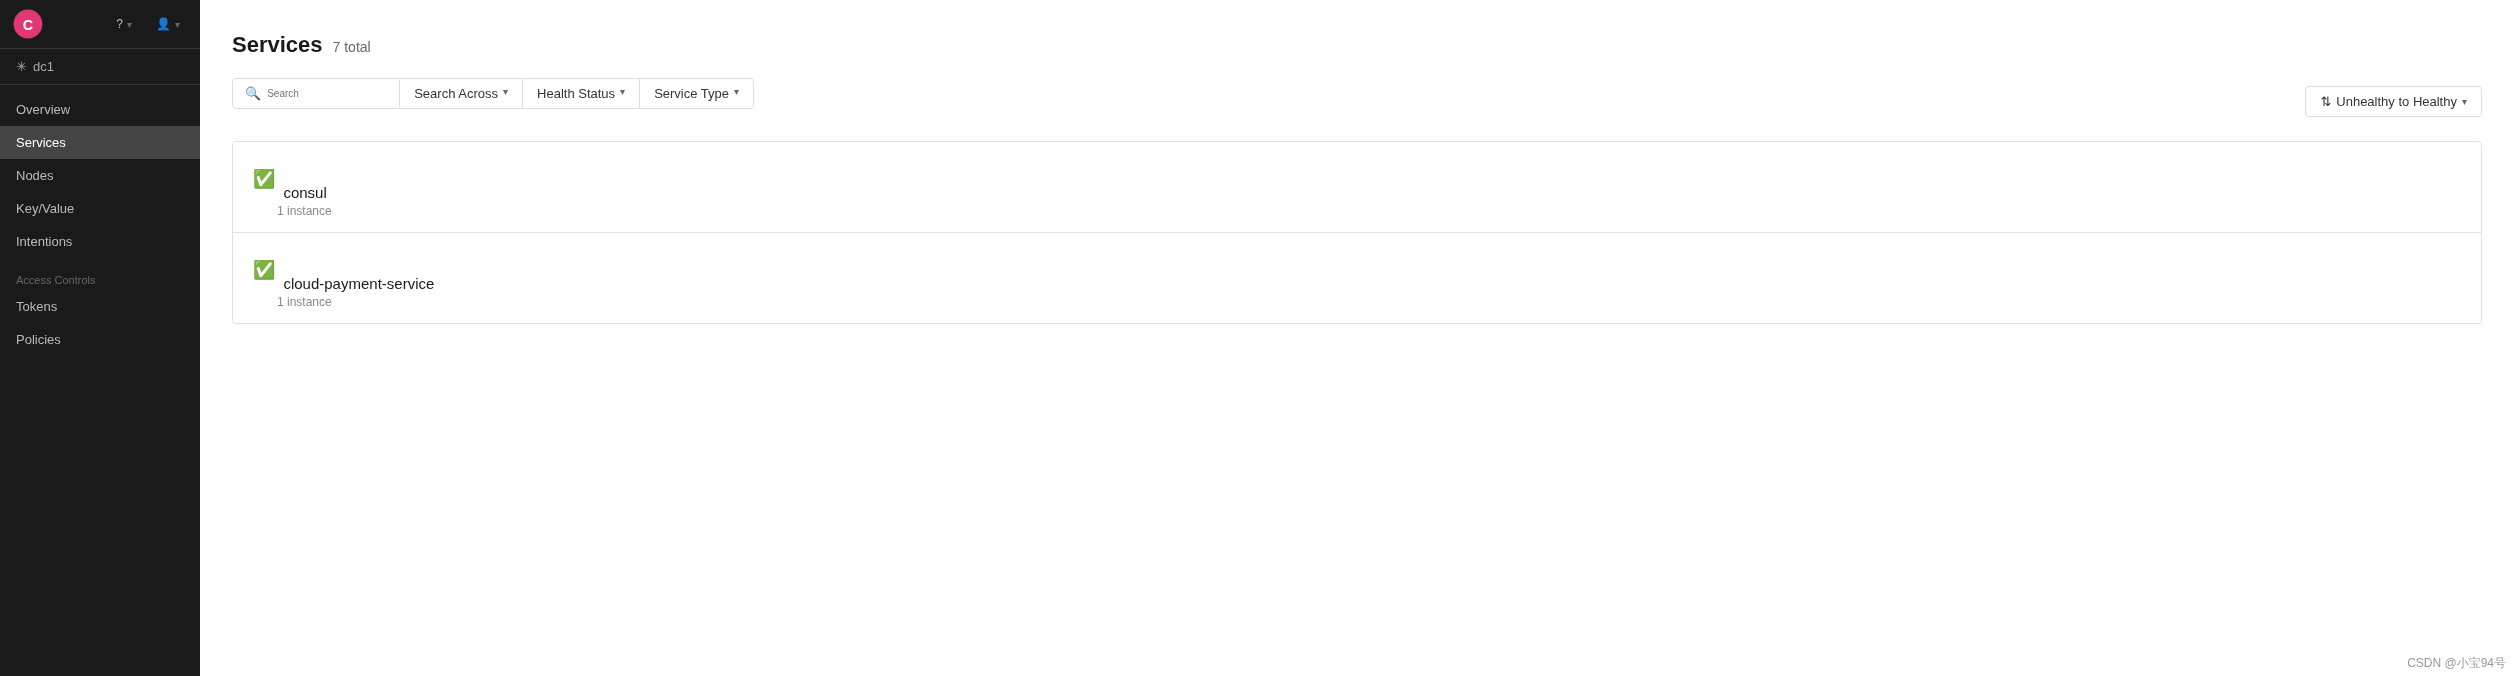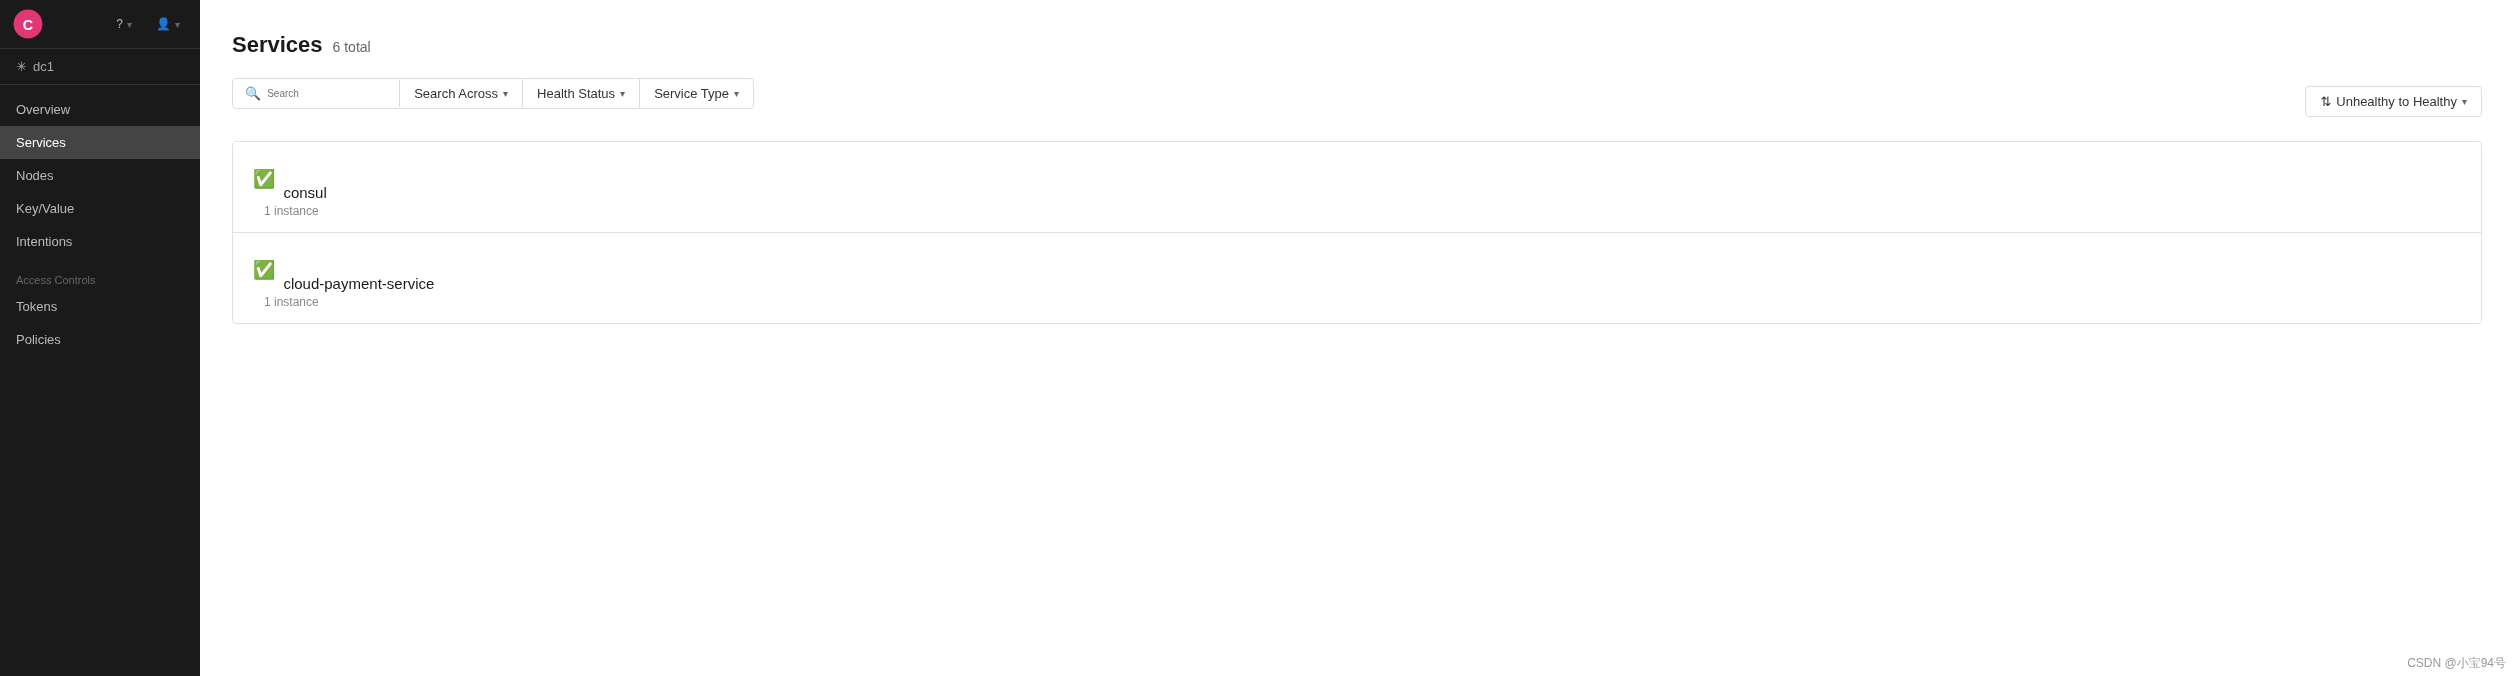--- a/index.html
+++ b/index.html
@@ -133,21 +133,20 @@
     .search-input {
       border: none;
       outline: none;
       font-size: 10px;
       color: #333;
       background: transparent;
       width: 120px;
     }
     .filter-btn {
       display: flex;
-      align-items: center;
       gap: 5px;
       padding: 7px 14px;
       font-size: 13px;
       color: #333;
       cursor: pointer;
       border: none;
       background: transparent;
       border-right: 1px solid #ddd;
     }
     .filter-btn:last-child { border-right: none; }
@@ -197,21 +196,21 @@
     }
     .service-name {
       font-size: 15px;
       font-weight: 500;
       color: #1a1a1a;
       margin-top: 28px;
     }
     .service-instance {
       font-size: 12px;
       color: #888;
-      margin-left: 11px;
+      margin-left: 24px;
     }
 
     
     .watermark {
       position: fixed;
       bottom: 4px;
       right: 8px;
       font-size: 12px;
       color: #999;
     }
@@ -270,21 +269,21 @@
       <span>Policies</span>
     </div>
   </div>
 </div>
 
 <div class="main">
   <div class="main-content">
 
     <div class="page-title-row">
       <h1 class="page-title">Services</h1>
-      <span class="page-count">6 total</span>
+      <span class="page-count">7 total</span>
     </div>
 
     <div class="filter-sort-row">
       <div class="filter-bar">
 
         <div class="search-input-wrap">
           <span class="search-icon-svg">🔍</span>
           <input class="search-input" type="text" placeholder="Search" style="">
         </div>
 

